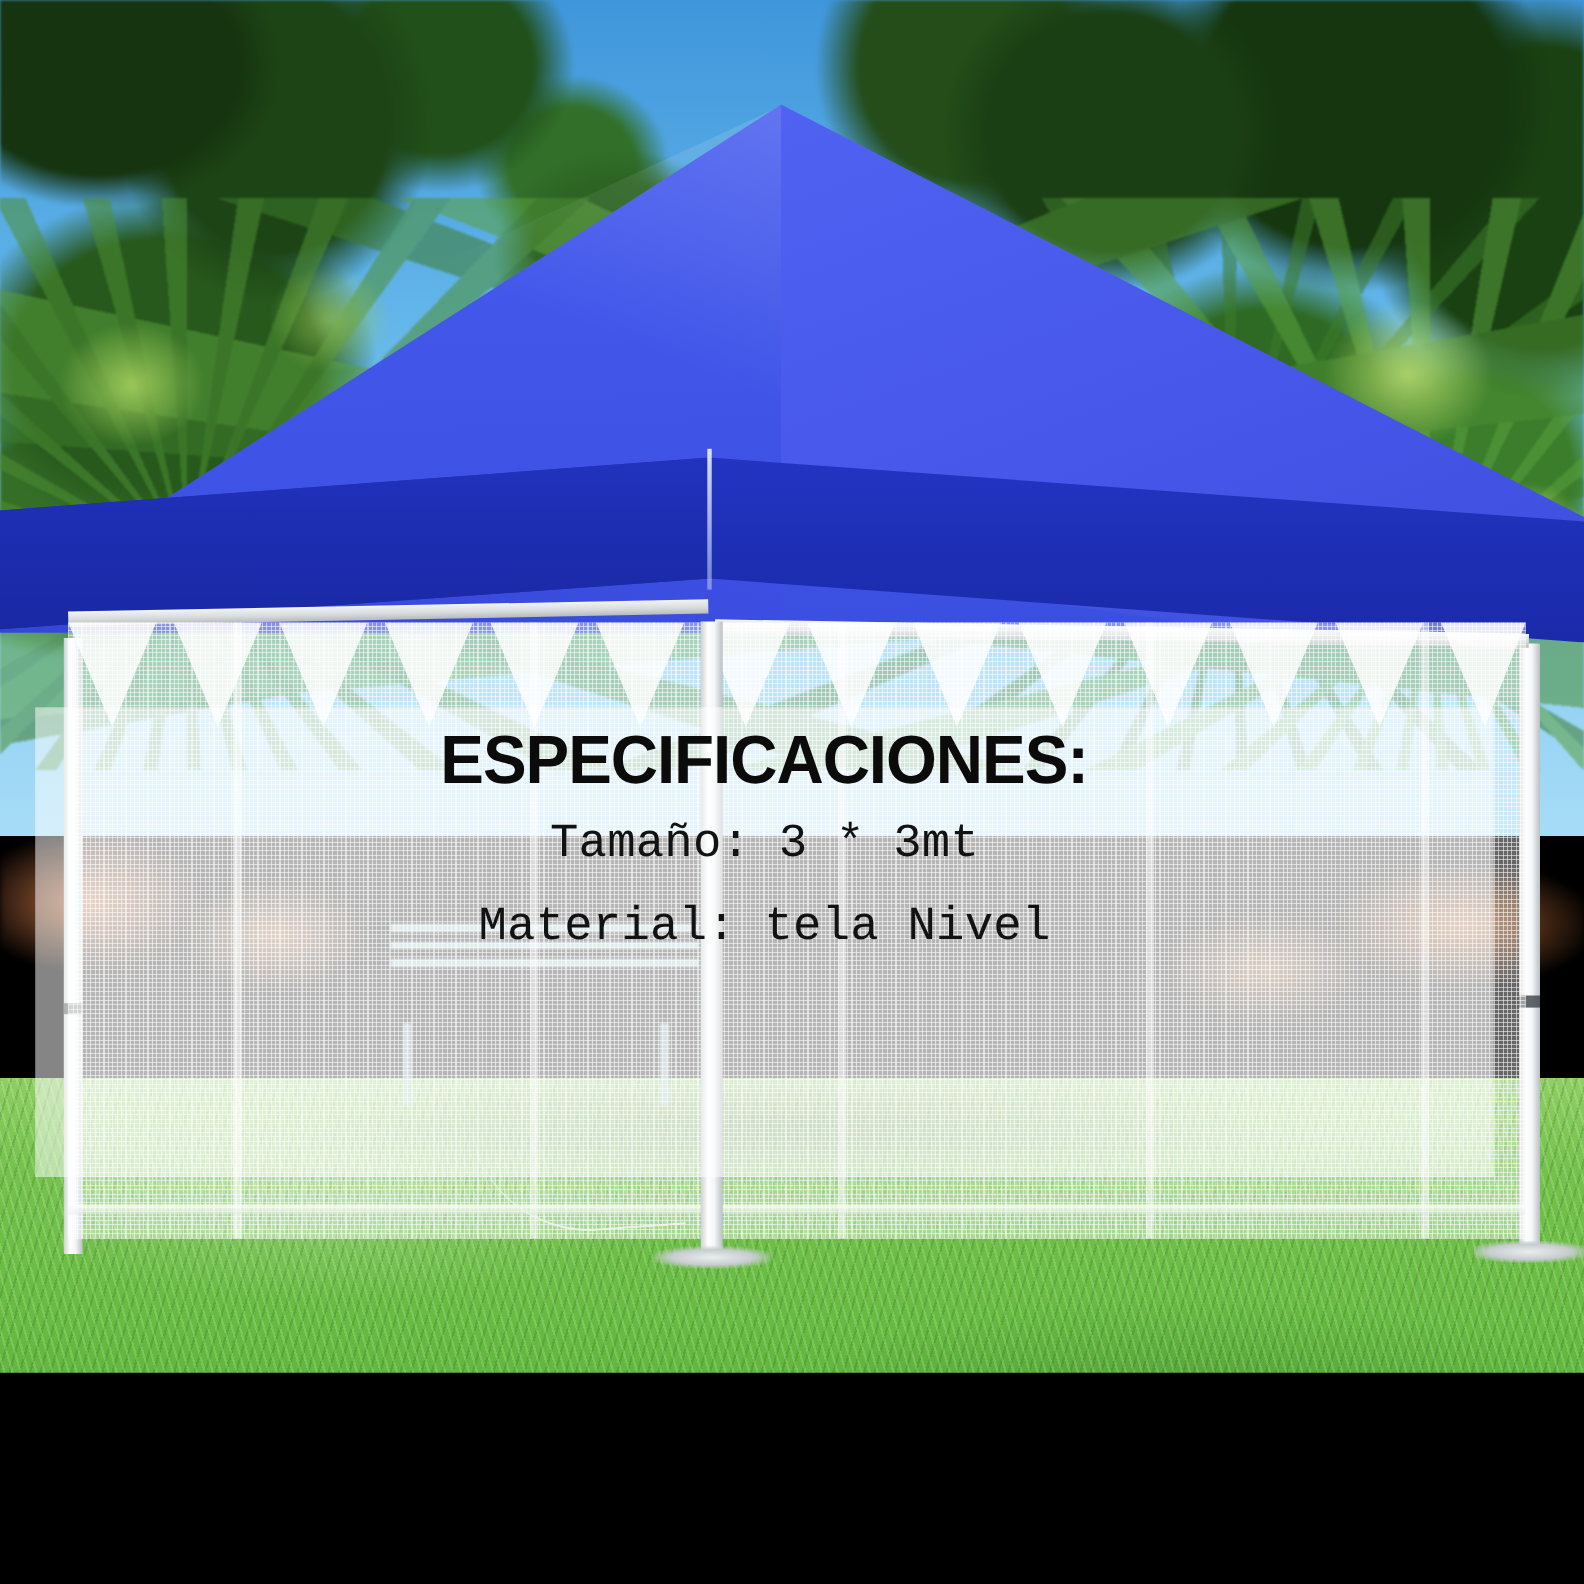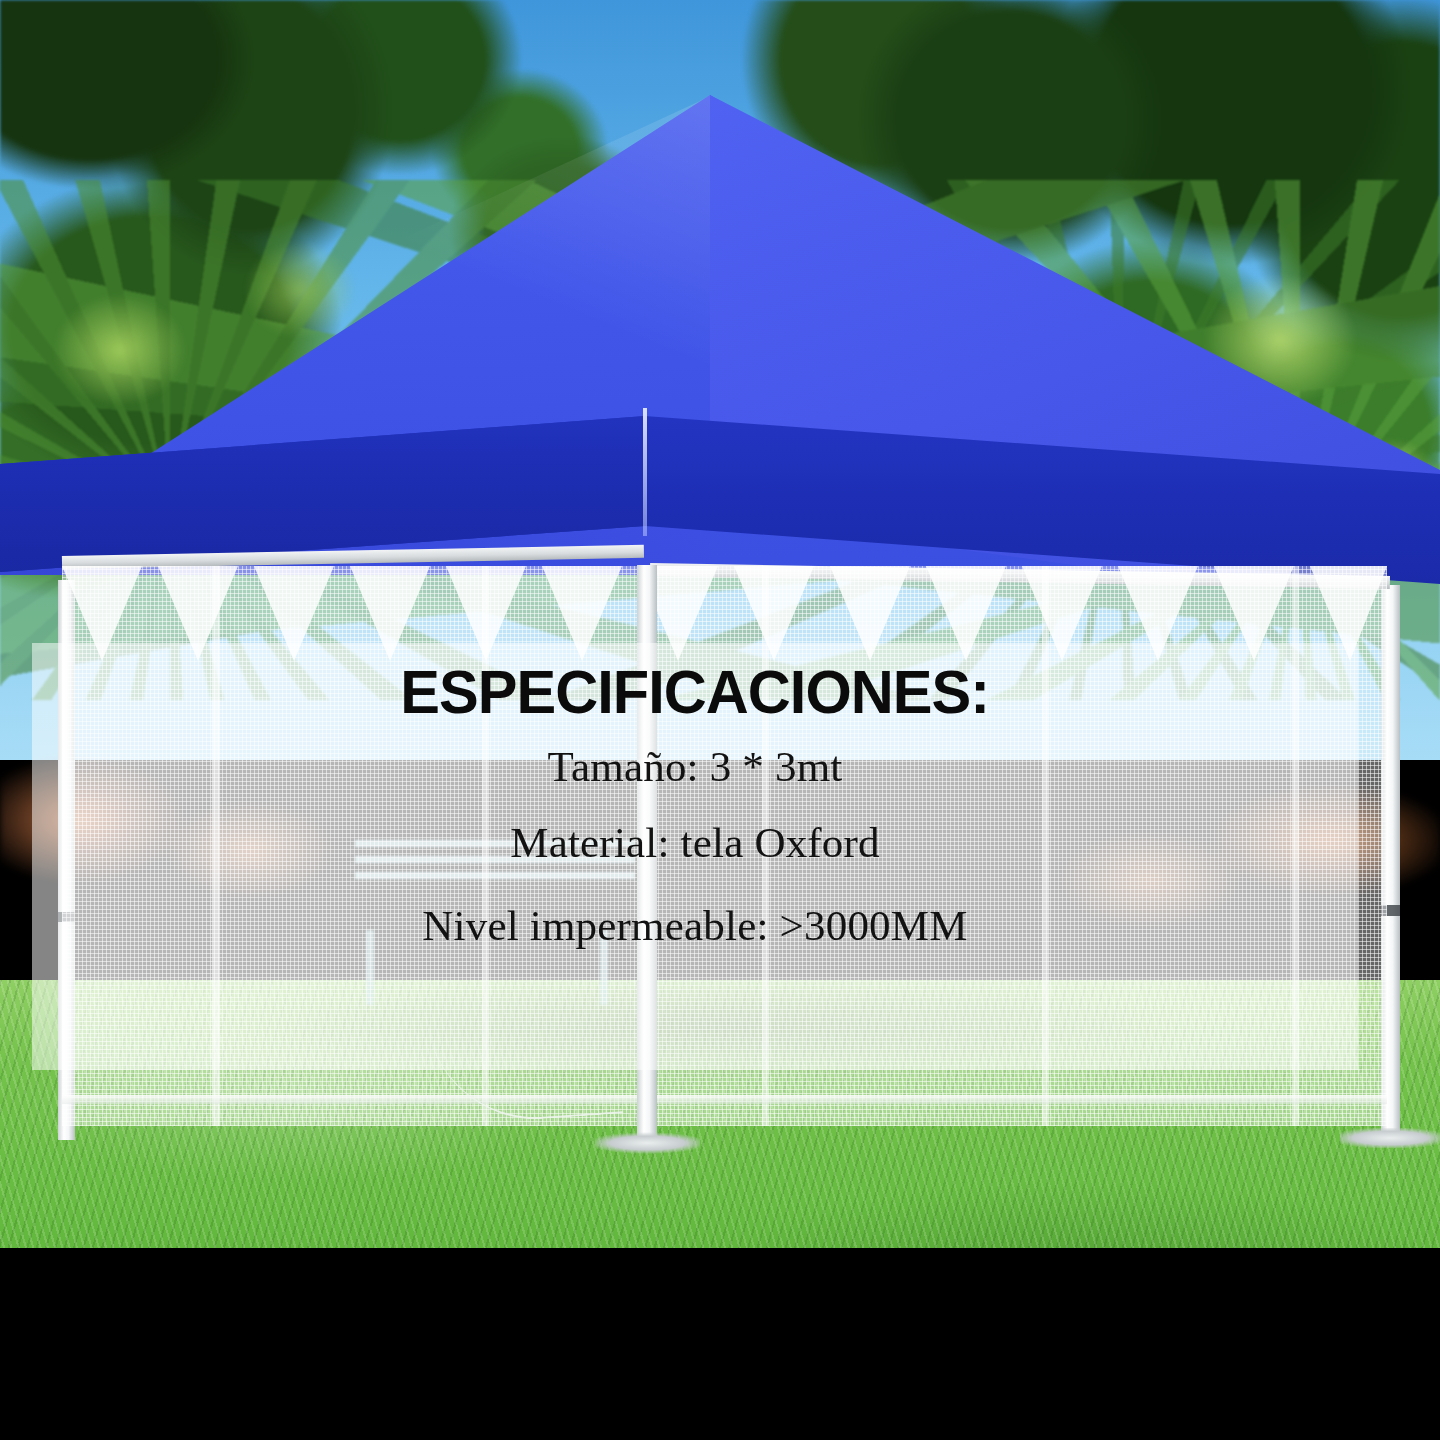--- a/index.html
+++ b/index.html
@@ -232,21 +232,21 @@
     font-weight:700;
     font-size:62px;
     letter-spacing:-1px;
     line-height:1.12;
     transform:scaleX(.96);
     margin:0 0 18px 0;
     white-space:nowrap;
     color:#0b0b0b;
   }
   .spec-line{
-    font-family:Liberation Serif, serif;
+    font-family:Liberation Mono, monospace;
     font-weight:400;
     font-size:43px;
     line-height:1.05;
     white-space:nowrap;
     color:#121212;
     letter-spacing:.2px;
   }
   #spec-line-0{margin-bottom:30px;}
   #spec-line-1{margin-bottom:38px;}
   #spec-line-2{margin-bottom:34px;}
@@ -329,18 +329,17 @@
     </g>
   </svg>
   <div class="layer" id="guy-rope"></div>
 
   <div class="layer pole" id="pole-center"></div>
   <div class="layer pole-foot" id="foot-center"></div>
 
   <div id="spec-panel">
     <div id="spec-title">ESPECIFICACIONES:</div>
     <div class="spec-line" id="spec-line-0">Tamaño: 3 * 3mt</div>
-    <div class="spec-line" id="spec-line-1">Material: tela Oxford</div>
-    <div class="spec-line" id="spec-line-2">Nivel impermeable: &gt;3000MM</div>
+    <div class="spec-line" id="spec-line-1">Material: tela Nivel</div>
   </div>
 
 
 </div>
 
 </body></html>

